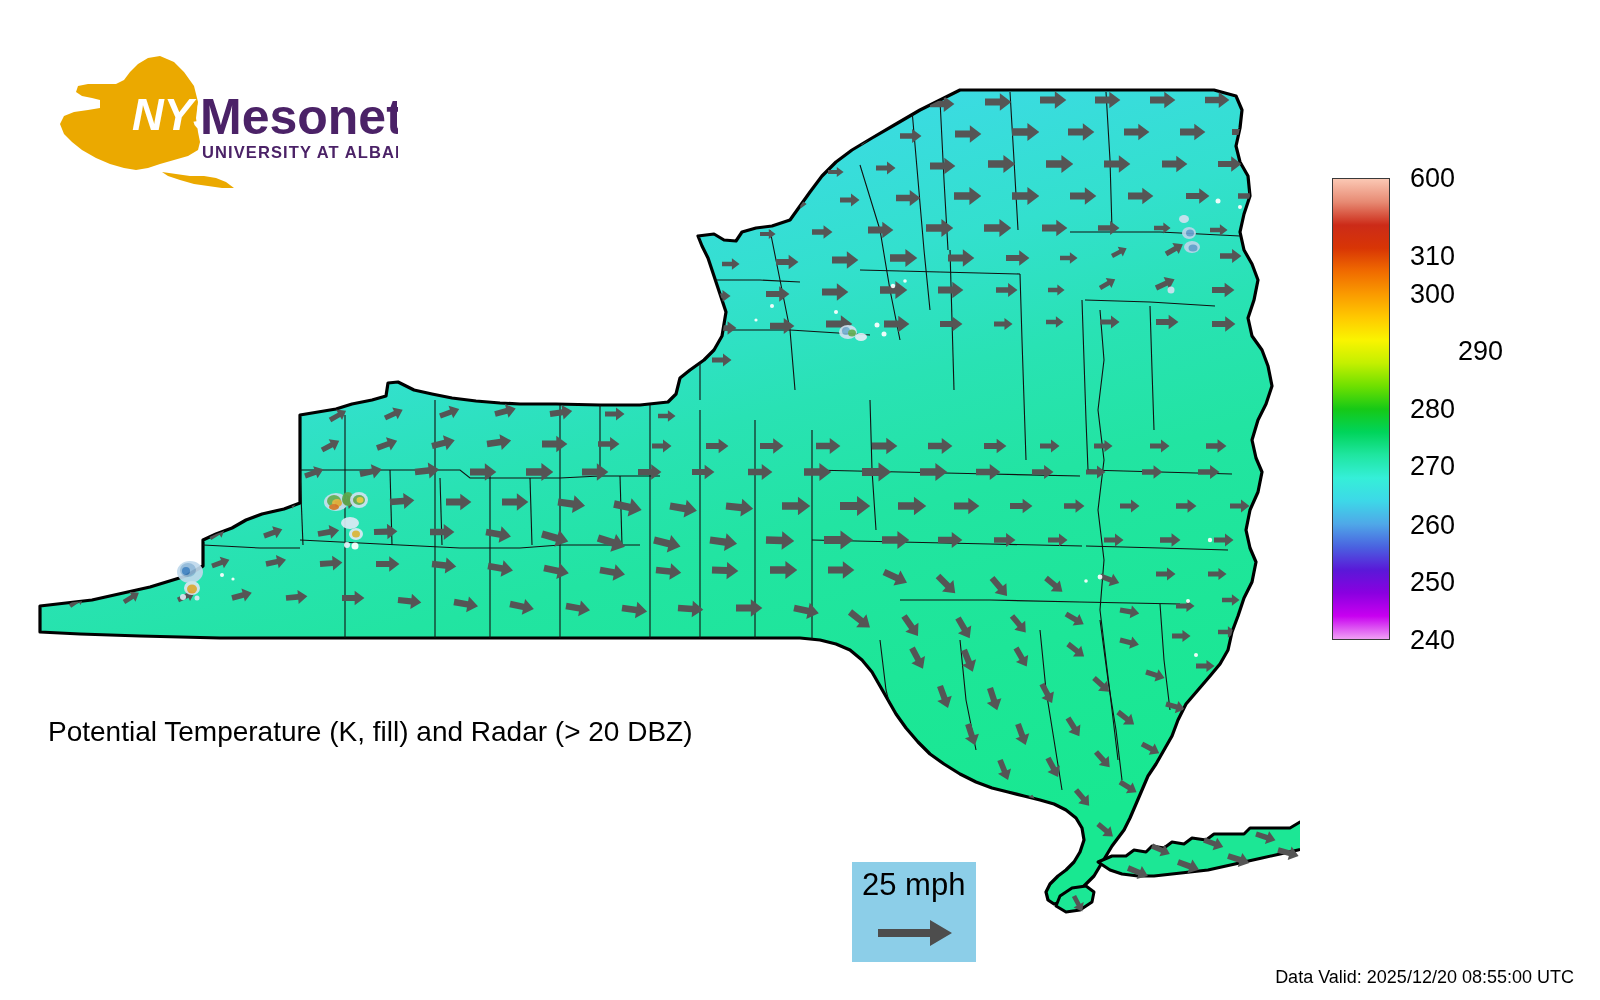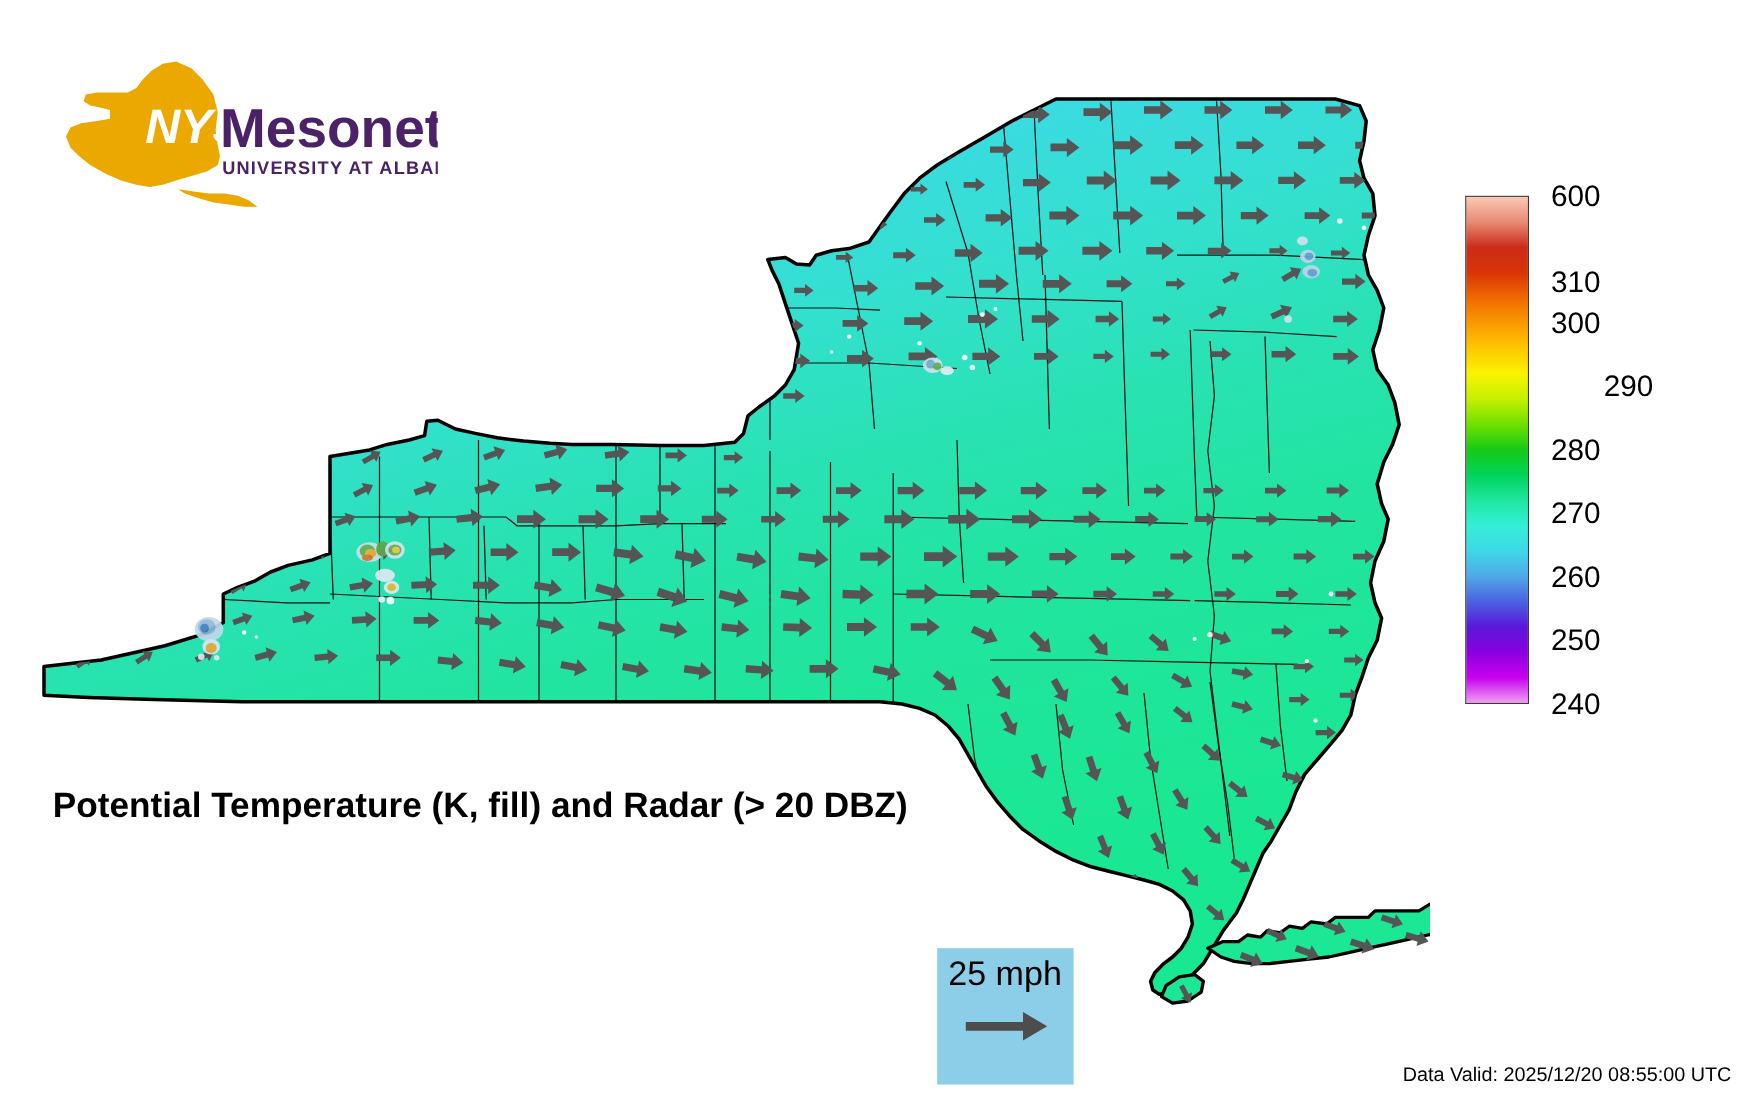--- a/index.html
+++ b/index.html
@@ -17,24 +17,24 @@
   
   #colorbar-group{position:absolute;left:1332px;top:178px;width:250px;height:470px;}
   #cbar{position:absolute;left:0;top:0;width:58px;height:462px;
         border:1px solid #3a3a3a;box-sizing:border-box;}
   #cbar-ticks{position:absolute;left:78px;top:0;width:160px;height:462px;}
   .cbar-tick{position:absolute;left:0;font-size:27px;line-height:27px;
              color:#000;letter-spacing:0px;white-space:nowrap;}
 
   
   #caption{position:absolute;left:48px;top:718px;width:840px;}
-  .cap-line{font-size:32px;line-height:28px;color:#000;margin-bottom:30px;white-space:nowrap;font-weight:bold;}
+  .cap-line{font-size:28px;line-height:28px;color:#000;margin-bottom:30px;white-space:nowrap;}
 
   
-  #wind-key{position:absolute;left:852px;top:862px;width:124px;height:124px;
+  #wind-key{position:absolute;left:852px;top:862px;width:124px;height:100px;
             background:#8CCEE8;}
   #wind-key-label{position:absolute;left:10px;top:6px;font-size:31px;line-height:34px;
                   color:#000;white-space:nowrap;}
   #wind-key-arrow{position:absolute;left:24px;top:54px;width:80px;height:34px;}
 
   
   #data-valid{position:absolute;right:26px;bottom:12px;font-size:18px;line-height:22px;
               color:#000;white-space:nowrap;text-align:center;}
 </style>
 </head>

